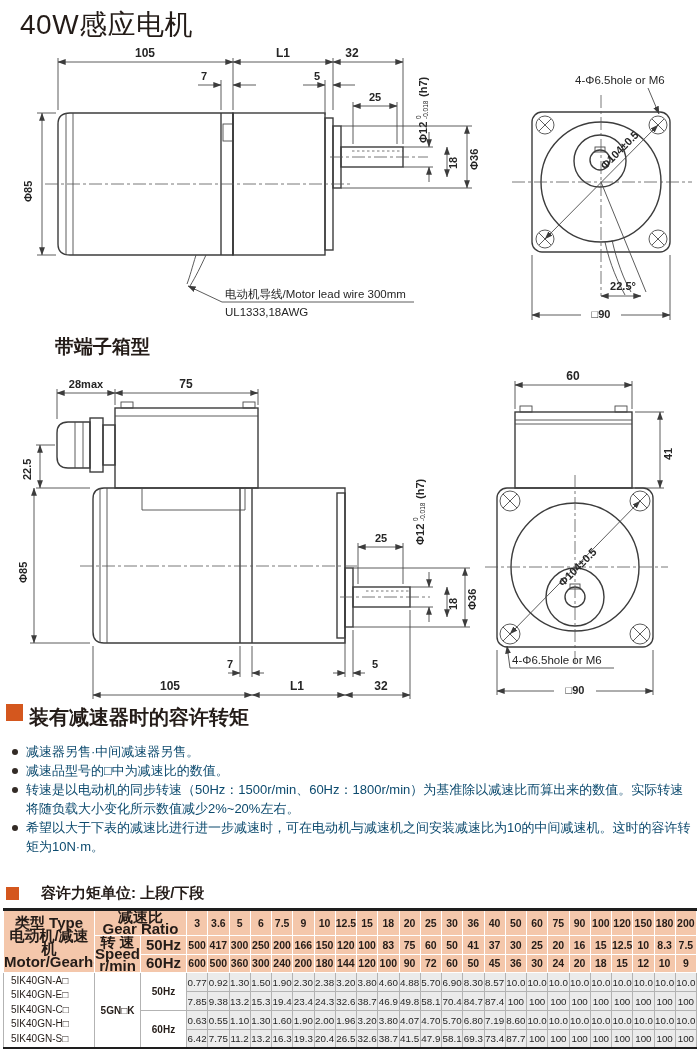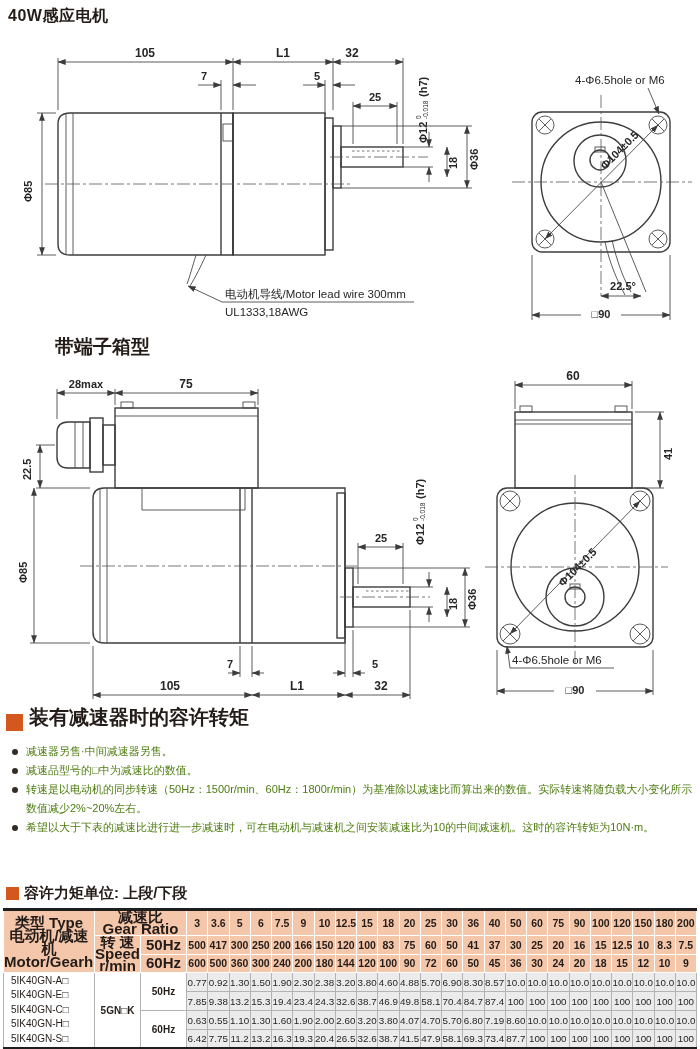--- a/index.html
+++ b/index.html
@@ -5,43 +5,43 @@
   :root{
     --salmon:#f4c7ab;
     --cellgray:#ebebeb;
     --orange:#d4571e;
     --ink:#241c18;
     --line:#3c3c3c;
   }
   *{box-sizing:border-box;margin:0;padding:0}
   body{background:#fff;font-family:"Liberation Sans",sans-serif;}
   .page{position:relative;width:700px;height:1049px;background:#fff;overflow:hidden;color:var(--ink)}
-  .h1{position:absolute;left:8px;top:6px;font-size:16px;font-weight:700;letter-spacing:0.5px}
+  .h1{position:absolute;left:20px;top:6px;font-size:28px;font-weight:400;letter-spacing:0.5px}
   .h2{position:absolute;left:55px;top:334px;font-size:19px;font-weight:700}
   .svgwrap{position:absolute;left:0}
   #svg1{top:40px}
   #svg2{top:365px}
   svg{display:block}
   svg .outline{fill:none;stroke:var(--line);stroke-width:1.4}
   svg .thin{fill:none;stroke:#4a4a4a;stroke-width:0.9}
   svg .dimline{fill:none;stroke:#4a4a4a;stroke-width:0.9}
   svg .cl{fill:none;stroke:#555;stroke-width:0.8;stroke-dasharray:13 3 3 3}
   svg .dot{fill:none;stroke:#555;stroke-width:0.8;stroke-dasharray:2.5 2.5}
   svg text{fill:#262626}
   svg .dim{font:700 12px "Liberation Sans",sans-serif}
   svg .dimS{font:700 11px "Liberation Sans",sans-serif}
   svg .tol{font:400 6.5px "Liberation Sans",sans-serif}
   svg .note{font:400 11.5px "Liberation Sans",sans-serif}
-  .sechead{position:absolute;left:6px;top:704px;font-size:20px;font-weight:700;display:flex;align-items:flex-end;gap:6px}
+  .sechead{position:absolute;left:6px;top:704px;font-size:20px;font-weight:700;display:flex;align-items:flex-start;gap:6px}
   .sechead .sq{width:17px;height:17px;background:var(--orange);display:inline-block}
-  .notes{position:absolute;left:10px;top:742px;width:686px;list-style:none;font-size:11px;line-height:19px;color:#4d7c0f}
+  .notes{position:absolute;left:10px;top:742px;width:686px;list-style:none;font-size:13px;line-height:19px;color:#0c4a6e}
   .notes li{position:relative;padding-left:16px}
   .notes li::before{content:"";position:absolute;left:2px;top:7px;width:6px;height:6px;border-radius:50%;background:#332b26}
   .swatch{display:inline-block;width:24px;height:11px;background:#e4e4e4;border:1px solid #777;border-radius:3px;vertical-align:-1px;margin-right:2px}
-  .unitnote{position:absolute;left:6px;top:884px;font-size:15px;font-weight:700;display:flex;align-items:center;gap:5px}
+  .unitnote{position:absolute;left:6px;top:884px;font-size:15px;font-weight:700;display:flex;align-items:center;gap:22px}
   .unitnote .sq{width:13px;height:13px;background:var(--orange);display:inline-block}
   table.tq{position:absolute;left:3px;top:908px;width:694px;border-collapse:collapse;table-layout:fixed;border-top:3px solid #1e1e1e;border-bottom:3px solid #1e1e1e}
   table.tq td{padding:0;text-align:center;vertical-align:middle;overflow:hidden}
   .hd{background:var(--salmon);border:1.5px solid #fff;font-weight:700;font-size:15px;line-height:12px;color:#241c18}
   .rc{background:var(--salmon);border:1.5px solid #fff;font-weight:700;font-size:10.5px;color:#241c18}
   .dc{background:var(--cellgray);border:1px solid #b3b3b3;font-size:9.8px;color:#1f1f1f}
   .wc{background:#fff;border:1px solid #b3b3b3;font-size:10px;font-weight:700}
   .models{background:#fff;border:1px solid #b3b3b3;text-align:left !important;padding-left:7px !important;font-size:10px;font-weight:400;line-height:14.5px}
   .typehd div{line-height:13px}
   .row1{height:26px}.row2{height:17px}.row3{height:17px}.rowb{height:19px}
@@ -512,21 +512,21 @@
         </tr>
     <tr class="rowb">
       <td class="wc" rowspan="2">60Hz</td>
     <td class="dc">0.63</td>
           <td class="dc">0.55</td>
           <td class="dc">1.10</td>
           <td class="dc">1.30</td>
           <td class="dc">1.60</td>
           <td class="dc">1.90</td>
           <td class="dc">2.00</td>
-          <td class="dc">2.60</td>
+          <td class="dc">1.96</td>
           <td class="dc">3.20</td>
           <td class="dc">3.80</td>
           <td class="dc">4.07</td>
           <td class="dc">4.70</td>
           <td class="dc">5.70</td>
           <td class="dc">6.80</td>
           <td class="dc">7.19</td>
           <td class="dc">8.60</td>
           <td class="dc">10.0</td>
           <td class="dc">10.0</td>

